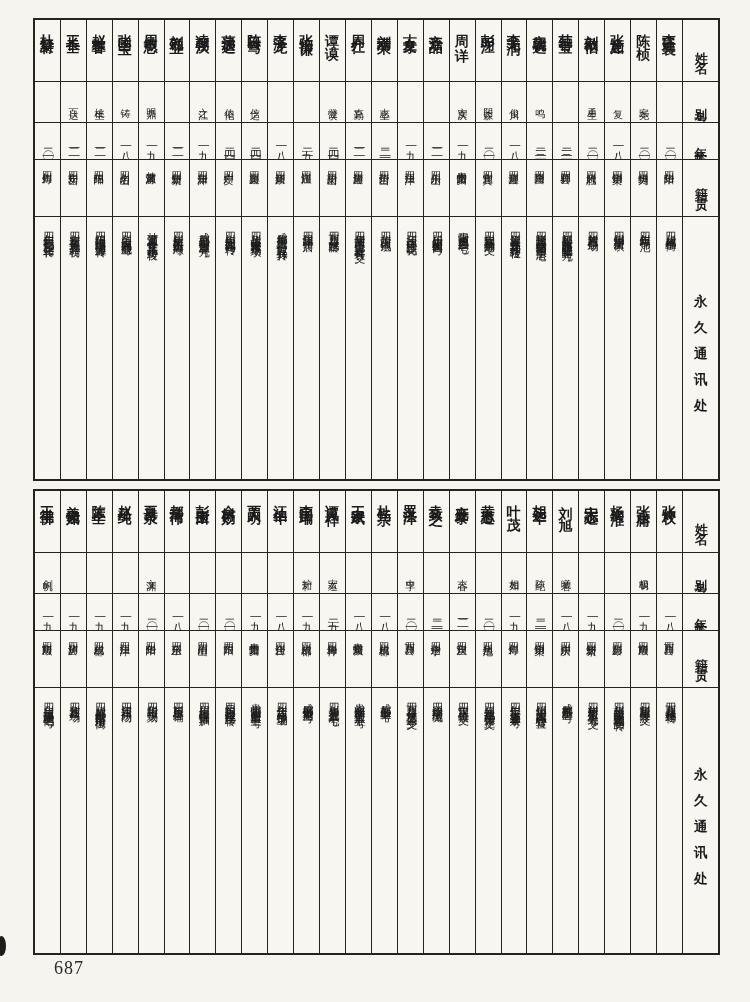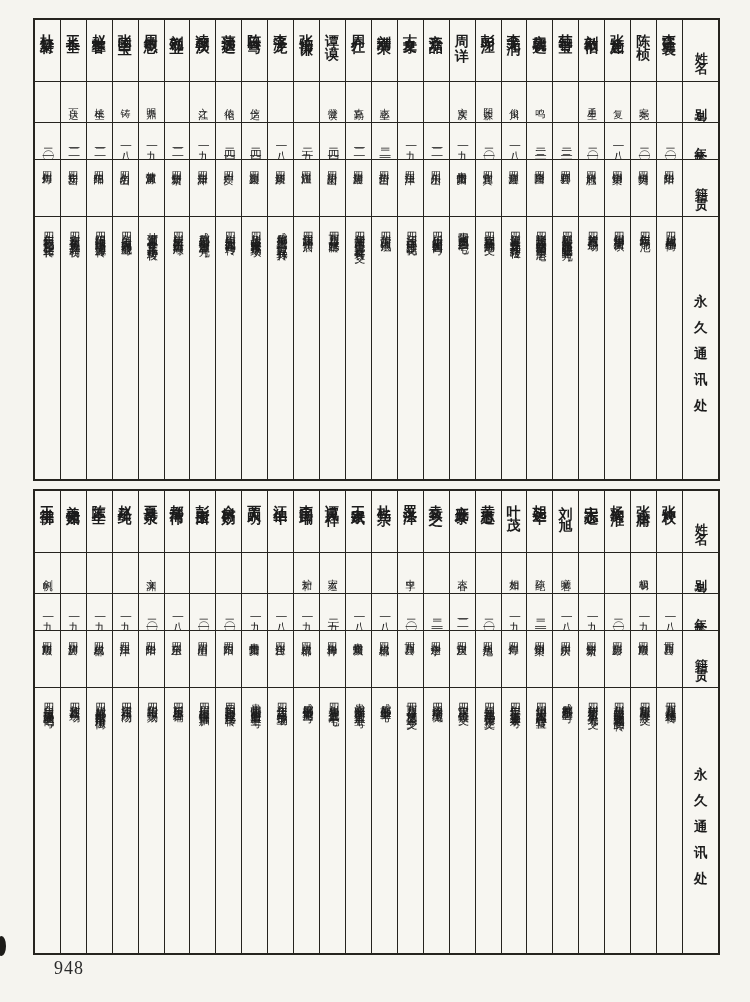--- a/index.html
+++ b/index.html
@@ -431,14 +431,14 @@
     </div>
     <div class="col person-col">
       <div class="cell name len3">王堂佛</div>
       <div class="cell alias">剑帆</div>
       <div class="cell age">一九</div>
       <div class="cell native">四川富顺</div>
       <div class="cell address">四川自流井兴隆埧七四号</div>
     </div>
   </div>
 
-<div class="page-number">948</div>
+<div class="page-number">687</div>
 <div class="scan-artifact"></div>
 
 </body></html>

